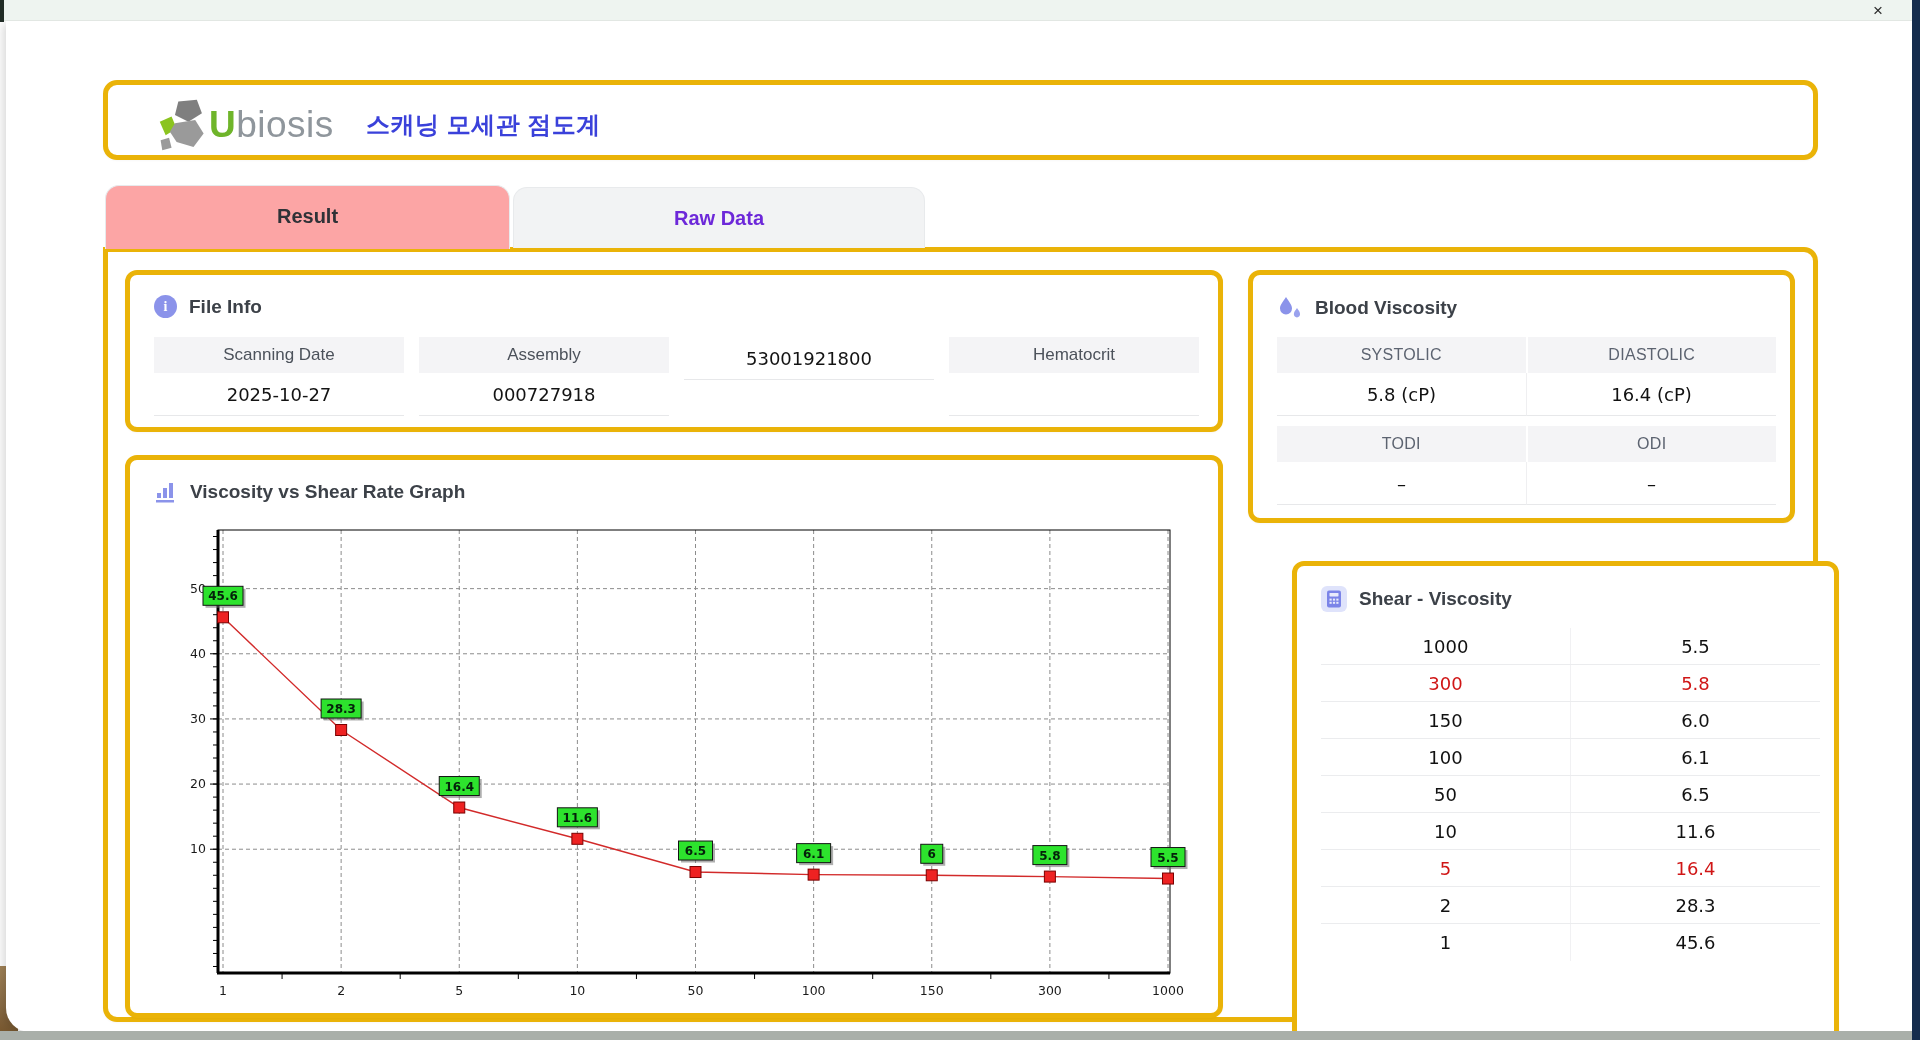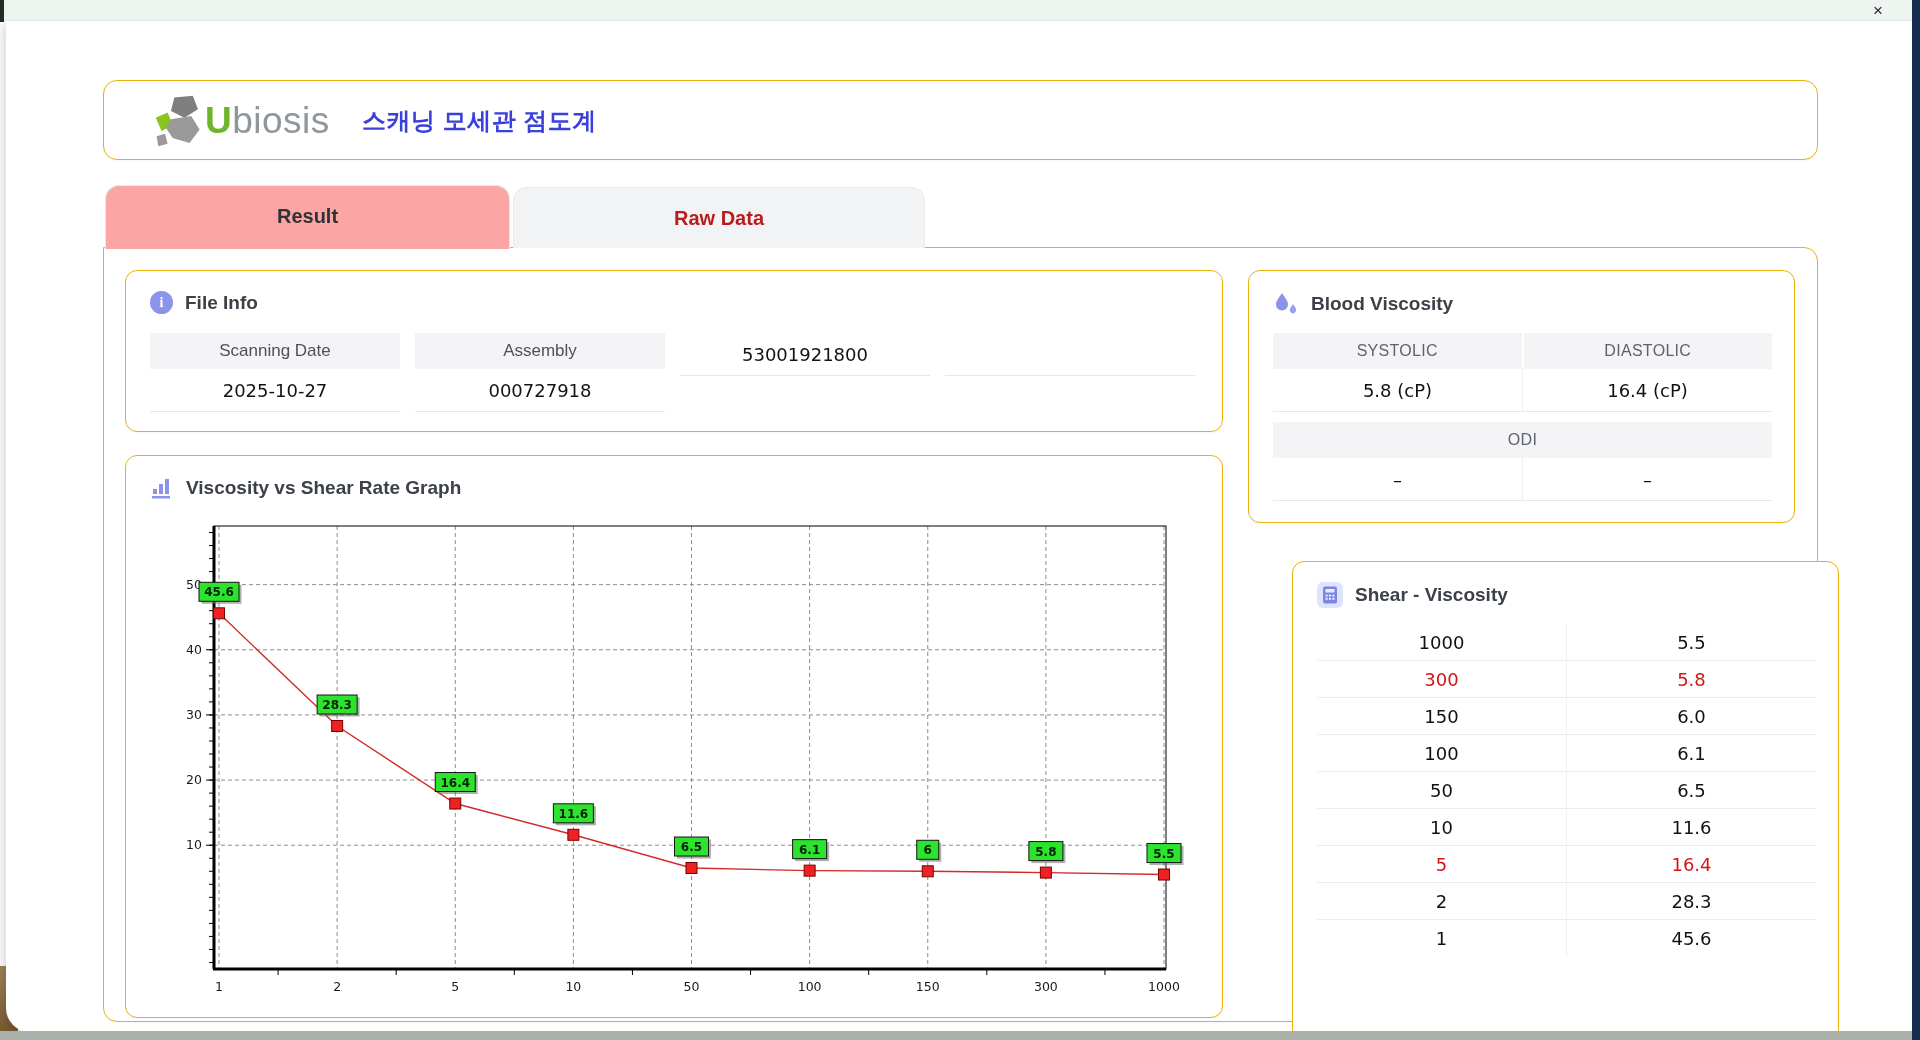--- a/index.html
+++ b/index.html
@@ -14,41 +14,41 @@
                font-size:17px; line-height:19px; text-align:center; color:#2b2b2b; }
   .edge-left { position:absolute; left:0; top:0; width:4px; height:22px; background:#202c26; z-index:41; }
   .edge-right { position:absolute; left:1912px; top:0; width:8px; height:1040px; background:#142c4d; z-index:41; }
   .bottombar { position:absolute; left:0; top:1031px; width:1912px; height:9px; background:#a9afa9; z-index:39; }
   .wallpaper { position:absolute; left:0; top:966px; width:18px; height:66px;
                background:linear-gradient(180deg,#a08257 0%,#8a6c45 60%,#77572f 100%); z-index:1; }
   .appwindow { position:absolute; left:6px; top:21px; width:1906px; height:1011px;
                background:#fff; border-radius:0 0 0 24px; box-shadow:-3px 3px 8px rgba(0,0,0,.14); z-index:2; }
 
   
-  .card { position:absolute; background:#fff; border:1px solid #eab308; border-radius:12px;
+  .card { position:absolute; background:#fff; border:5px solid #eab308; border-radius:12px;
           box-shadow:0 1px 2px rgba(0,0,0,.03); z-index:5;padding-left:12px; }
   .header-card { left:103px; top:80px; width:1715px; height:80px; border-radius:14px; }
   .content-card { left:103px; top:247px; width:1715px; height:775px;
                   border-radius:0 14px 14px 14px; z-index:4; }
 
   
   .logo { position:absolute; left:45px; top:13px; display:flex; align-items:center; }
   .logo svg { width:54px; height:54px; }
   .logo-text { font-size:37px; letter-spacing:.5px; margin-left:2px; }
   .logo-u { color:#6fb52a; font-weight:bold; }
   .logo-rest { color:#8f969c; font-weight:500; }
   .app-title { position:absolute; left:258px; top:24px; font-size:24px; font-weight:bold;
                color:#3a41da; letter-spacing:.5px; }
 
   
   .tab { position:absolute; height:63px; text-align:center; line-height:60px;
          font-size:20px; font-weight:bold; border:1px solid #e8eaec; border-bottom:none;
          border-radius:14px 14px 0 0; }
   .tab-active { left:105px; top:185px; width:405px; background:#fca5a5; color:#2f3237; z-index:6; height:64px; }
-  .tab-inactive { left:513px; top:187px; width:412px; background:#f2f3f4; color:#b91c1c; z-index:5; height:61px; }
+  .tab-inactive { left:513px; top:187px; width:412px; background:#f2f3f4; color:#6d28d9; z-index:5; height:61px; }
 
   
   .card-title { position:absolute; left:24px; top:20px; display:flex; align-items:center;
                 font-size:19px; font-weight:bold; color:#3c4148; }
   .card-title .ttl-icon { margin-right:12px; display:flex; align-items:center; }
   .info-badge { width:23px; height:23px; border-radius:50%; background:#8b93ea; color:#fff;
                 font-size:14px; font-weight:bold; text-align:center; line-height:23px;
                 font-family:"Liberation Serif", serif; }
   .calc-badge { width:26px; height:26px; border-radius:6px; background:#dfe3fb;
                 display:flex; align-items:center; justify-content:center; }
@@ -134,20 +134,21 @@
           <div class="ff-value">2025-10-27</div>
         </div>
         <div class="ff-col">
           <div class="ff-label">Assembly</div>
           <div class="ff-value">000727918</div>
         </div>
         <div class="ff-col">
           <div class="ff-value">53001921800</div>
         </div>
         <div class="ff-col">
+          <div class="ff-label">Hematocrit</div>
           <div class="ff-value"></div>
         </div>
       </div>
   </div>
 
   <div class="card graph-card">
     <div class="card-title">
       <span class="ttl-icon">
         <svg width="24" height="24" viewBox="0 0 24 24">
           <rect x="3" y="13" width="4" height="5" fill="#8b93ea"></rect>
@@ -292,20 +293,21 @@
         <div class="bt-row">
           <div class="bt-cell bt-head">SYSTOLIC</div>
           <div class="bt-cell bt-head">DIASTOLIC</div>
         </div>
         <div class="bt-row">
           <div class="bt-cell bt-val">5.8 (cP)</div>
           <div class="bt-cell bt-val">16.4 (cP)</div>
         </div>
         <div class="bt-gap"></div>
         <div class="bt-row">
+          <div class="bt-cell bt-head">TODI</div>
           <div class="bt-cell bt-head">ODI</div>
         </div>
         <div class="bt-row">
           <div class="bt-cell bt-val">–</div>
           <div class="bt-cell bt-val">–</div>
         </div>
       </div>
   </div>
 
   <div class="card shear-card">

